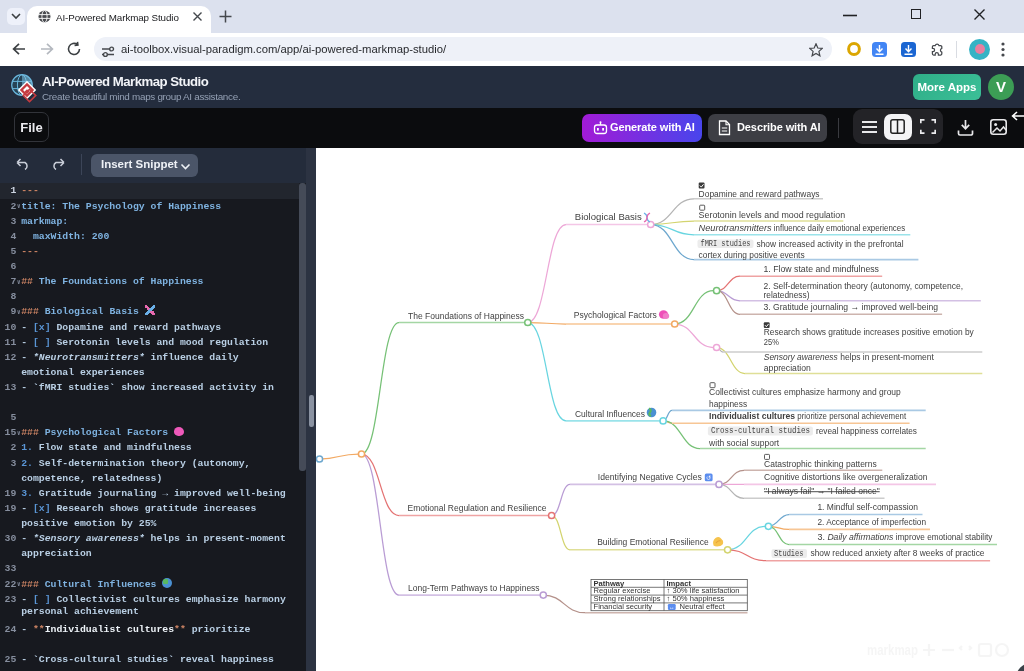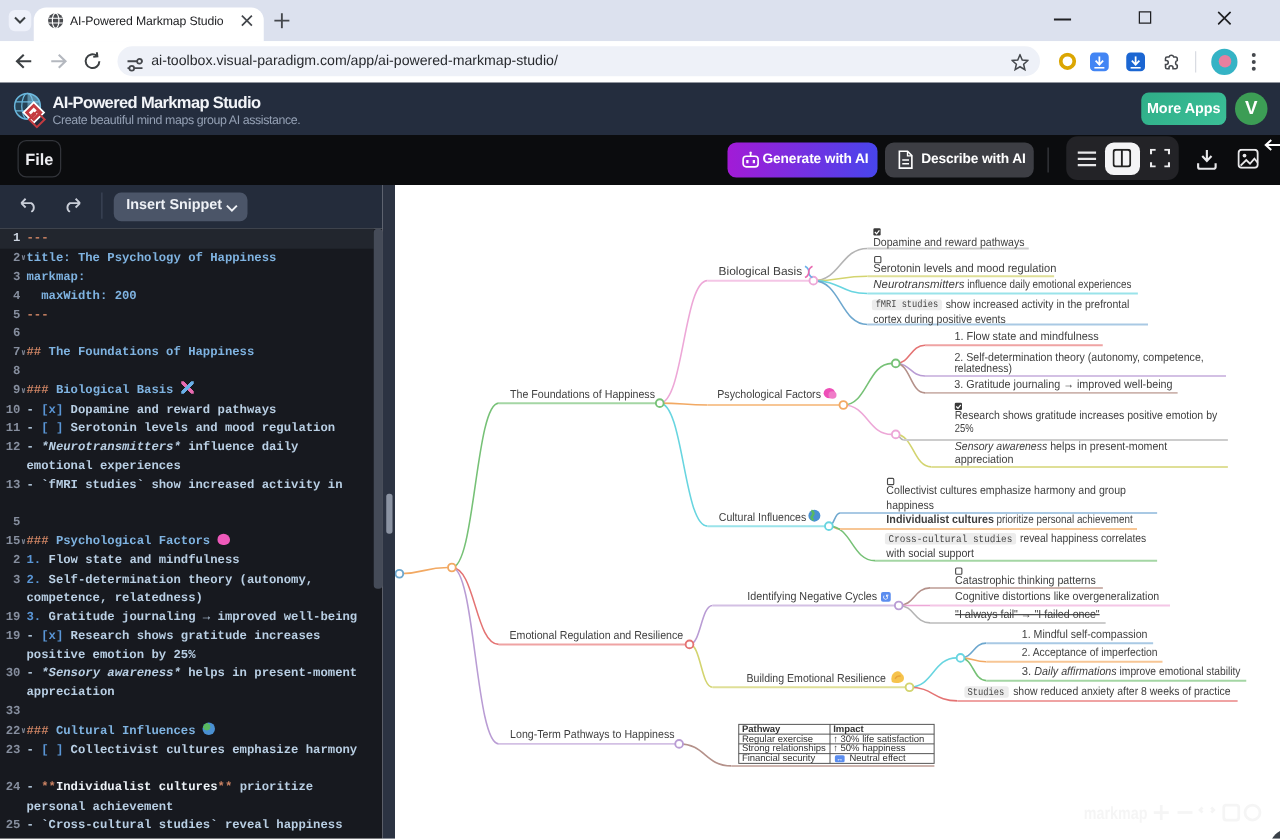--- a/index.html
+++ b/index.html
@@ -219,21 +219,21 @@
 <div class="crow" style="top:470.7px"><span class="ln"></span><span class="fa"></span>competence, relatedness)</div>
 <div class="crow" style="top:485.8px"><span class="ln">19</span><span class="fa"></span><span class="k">3.</span> Gratitude journaling → improved well-being</div>
 <div class="crow" style="top:500.9px"><span class="ln">19</span><span class="fa"></span>- <span class="k">[x]</span> Research shows gratitude increases</div>
 <div class="crow" style="top:516.0px"><span class="ln"></span><span class="fa"></span>positive emotion by 25%</div>
 <div class="crow" style="top:531.2px"><span class="ln">30</span><span class="fa"></span>- <span class="it">*Sensory awareness*</span> helps in present-moment</div>
 <div class="crow" style="top:546.3px"><span class="ln"></span><span class="fa"></span>appreciation</div>
 <div class="crow" style="top:561.4px"><span class="ln">33</span><span class="fa"></span></div>
 <div class="crow" style="top:576.5px"><span class="ln">22</span><span class="fa">∨</span><span class="o">###</span><span class="b"> Cultural Influences </span><span class="emoji-globe"></span></div>
 <div class="crow" style="top:591.6px"><span class="ln">23</span><span class="fa"></span>- <span class="k">[ ]</span> Collectivist cultures emphasize harmony</div>
 <div class="crow" style="top:621.9px"><span class="ln">24</span><span class="fa"></span>- <span class="o">**</span><span class="w">Individualist cultures</span><span class="o">**</span> prioritize</div>
-<div class="crow" style="top:638px"><span class="ln"></span><span class="fa"></span>personal achievement</div>
+<div class="crow" style="top:604px"><span class="ln"></span><span class="fa"></span>personal achievement</div>
 <div class="crow" style="top:652.1px"><span class="ln">25</span><span class="fa"></span>- `Cross-cultural studies` reveal happiness</div>
 <div class="abs" id="edscroll"></div>
 <div class="abs" id="splitter"></div>
 <div class="abs" id="splitthumb"></div>
 <style>
 .emoji-dna{display:inline-block;width:10px;height:10px;background:
  linear-gradient(135deg,transparent 40%,#6ab0e8 40%,#6ab0e8 60%,transparent 60%),
  linear-gradient(45deg,transparent 40%,#e86ab0 40%,#e86ab0 60%,transparent 60%);vertical-align:-1px}
 .emoji-brain{display:inline-block;width:10px;height:9px;background:#ee59ba;border-radius:55% 60% 50% 50%;vertical-align:-1px}
 .emoji-globe{display:inline-block;width:10px;height:10px;background:radial-gradient(circle at 35% 35%,#58b860 0 30%,#4a90d2 33%);border-radius:50%;vertical-align:-1px}

